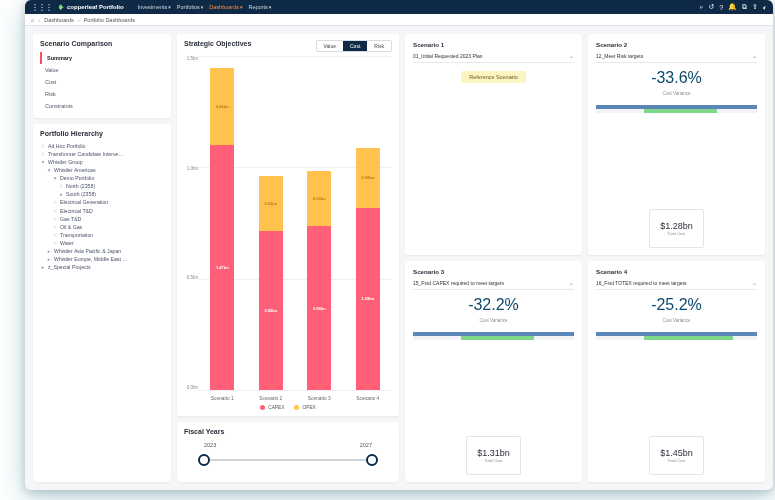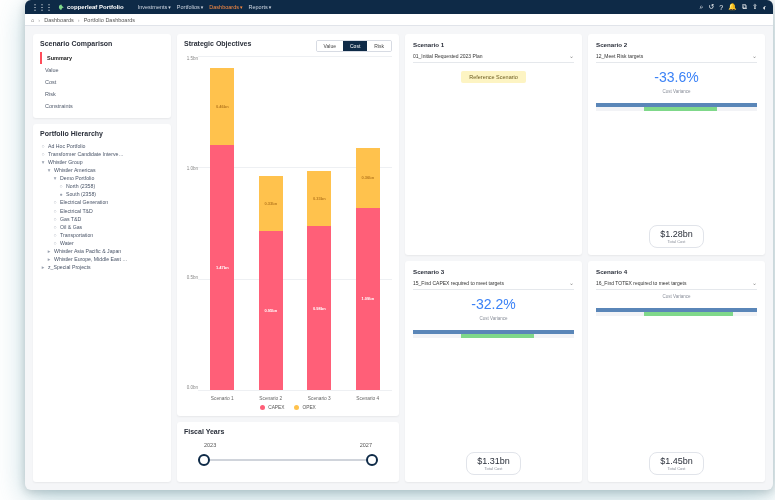--- a/index.html
+++ b/index.html
@@ -56,26 +56,26 @@
 .slider-handle{position:absolute;top:0;width:12px;height:12px;border:2px solid #0e2a47;border-radius:50%;background:#fff;cursor:grab}
 .cards{flex:1;display:grid;grid-template-columns:1fr 1fr;grid-template-rows:1fr 1fr;gap:6px}
 .card{background:#fff;border-radius:3px;padding:7px 8px;box-shadow:0 1px 2px rgba(0,0,0,.06);display:flex;flex-direction:column;gap:4px;position:relative}
 .card-title{font-size:6.2px;font-weight:600;color:#2a2f3a}
 .card-select{display:flex;justify-content:space-between;align-items:center;font-size:5px;color:#333;border-bottom:1px solid #e5e8ec;padding-bottom:3px;cursor:pointer}
 .card-select .chev{color:#888;font-size:6px}
 .bignum{text-align:center;margin-top:6px}
 .bignum-val{font-size:15px;font-weight:400;color:#2a2f3a}
 .bignum-sub{font-size:4.5px;color:#8a8f9a}
 .ref-tag{align-self:center;background:#fdf4c3;color:#6b5b1f;font-size:5.5px;padding:3px 8px;border-radius:2px;margin-top:4px}
-.variance-val{font-size:14px;color:#3b82f6;text-align:center;margin-top:2px}
+.variance-val{font-size:16px;color:#0c4a6e;text-align:center;margin-top:2px}
 .variance-sub{font-size:4.5px;color:#8a8f9a;text-align:center}
 .minibar{margin:5px 0 3px;height:8px;position:relative;background:#f2f3f6}
 .minibar .bar-a{position:absolute;top:0;left:0;height:4px;background:#5a86b8}
 .minibar .bar-b{position:absolute;top:4px;left:0;height:4px;background:#7fd88a}
-.cost-box{align-self:center;border:1px solid #e1e4ea;border-radius:8px;padding:3px 10px;text-align:center;margin-top:auto}
+.cost-box{align-self:center;border:1px solid #e1e4ea;border-radius:2px;padding:11px 10px;text-align:center;margin-top:auto}
 .cost-box .v{font-size:9px;color:#2a2f3a}
 .cost-box .s{font-size:4px;color:#8a8f9a}
 </style>
 </head>
 <body>
 
 <div class="shell">
   <div class="topbar">
     <div class="topbar-left">
       <span style="font-size:8px;letter-spacing:-1px">⋮⋮⋮</span>
@@ -338,20 +338,21 @@
               <div class="v">$1.31bn</div>
               <div class="s">Total Cost</div>
             </div>
           </div>
           <div class="card">
             <div class="card-title">Scenario 4</div>
             <div class="card-select">
               <span>16_Find TOTEX required to meet targets</span>
               <span class="chev">⌄</span>
             </div>
+            <div class="variance-val">-25.2%</div>
             <div class="variance-sub">Cost Variance</div>
             <div class="minibar">
               <div class="bar-a" style="width:100%"></div>
               <div class="bar-b" style="left:30%;width:55%"></div>
             </div>
             <div class="cost-box">
               <div class="v">$1.45bn</div>
               <div class="s">Total Cost</div>
             </div>
           </div>

